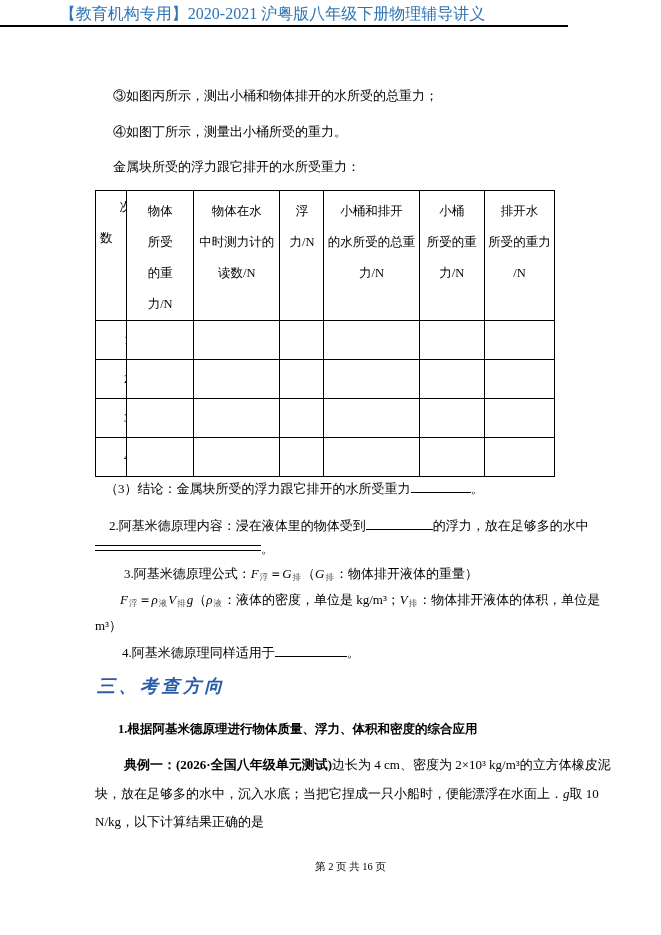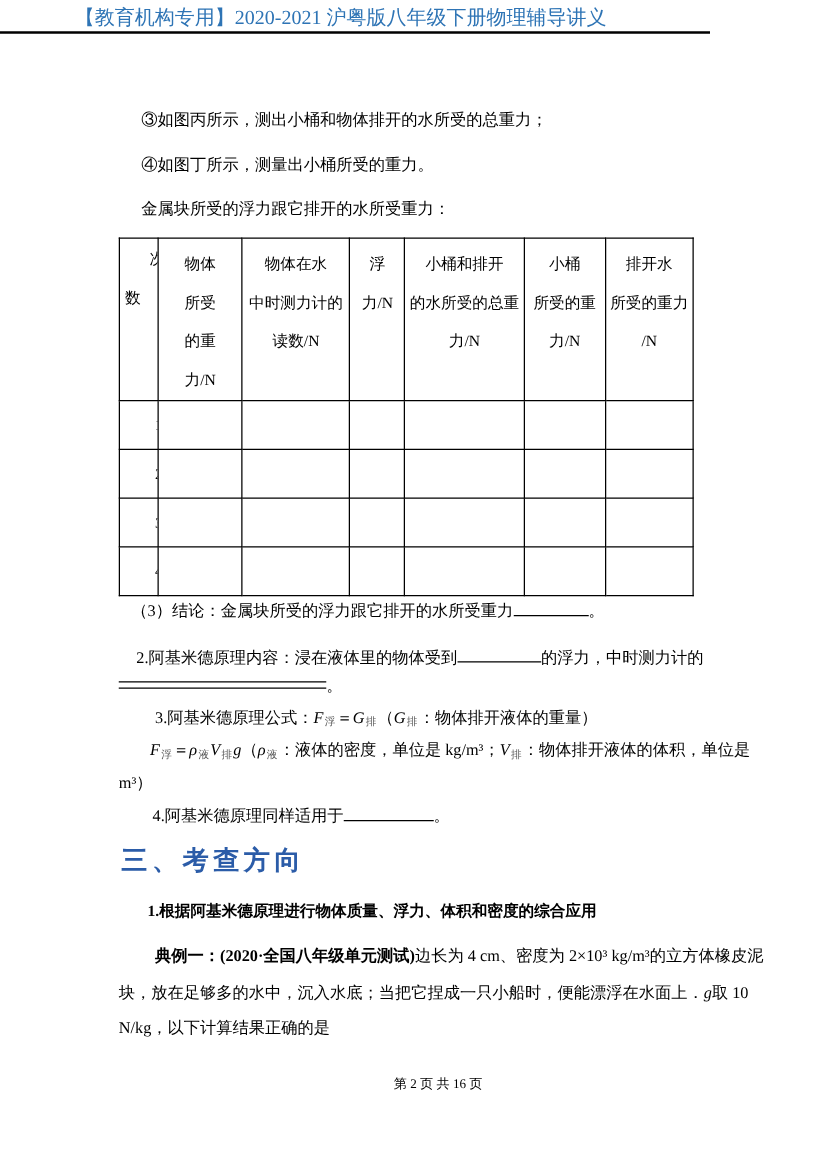--- a/index.html
+++ b/index.html
@@ -20,21 +20,21 @@
   .c1{position:relative;}
   .c1a{position:absolute;top:8px;right:-6px;font-size:12.5px;}
   .c1b{position:absolute;top:39px;left:4px;font-size:12.5px;}
   .drow td{height:38px;}
   .c1d{position:relative;}
   .rn{position:absolute;right:-4px;top:12px;font-size:12px;}
   .blank{display:inline-block;height:13px;border-bottom:1px solid #000;}
   .blank2{display:inline-block;height:4px;border-top:1px solid #000;border-bottom:1px solid #000;vertical-align:2px;}
   .it{font-style:italic;}
   .ss{font-size:8.5px;color:#555;vertical-align:-2px;margin:0 1px;}
-  .h3head{font-size:21px;font-weight:bold;color:#2B5CA8;letter-spacing:3.5px;}
+  .h3head{font-size:18px;font-weight:bold;font-style:italic;color:#2B5CA8;letter-spacing:3.5px;}
   .b{font-weight:bold;}
   .footer{left:0;top:860px;width:661px;text-align:center;font-size:10.5px;padding-left:20px;}
 </style>
 </head>
 <body>
 
 <div>
 
   <div class="abs title">【教育机构专用】2020-2021 沪粤版八年级下册物理辅导讲义</div>
   <div class="abs rule"></div>
@@ -141,21 +141,21 @@
           <td></td>
     </tr>
   </tbody>
     </table>
 
   <div class="abs t13" style="left:105px;top:479px;">
     <span>（3）结论：金属块所受的浮力跟它排开的水所受重力</span><span class="blank" style="width:60px;"></span><span>。</span>
   </div>
 
   <div class="abs t13" style="left:109px;top:516px;">
-    <span>2.阿基米德原理内容：浸在液体里的物体受到</span><span class="blank" style="width:67px;"></span><span>的浮力，中时测力计的</span>
+    <span>2.阿基米德原理内容：浸在液体里的物体受到</span><span class="blank" style="width:67px;"></span><span>的浮力，放在足够多的水中</span>
   </div>
   <div class="abs t13" style="left:95px;top:541px;">
     <span class="blank2" style="width:166px;"></span><span>。</span>
   </div>
 
   <div class="abs t13" style="left:124px;top:566px;">
     <span>3.阿基米德原理公式：</span><span class="it">F</span><span class="ss">浮</span><span>＝</span><span class="it">G</span><span class="ss">排</span><span>（</span><span class="it">G</span><span class="ss">排</span><span>：物体排开液体的重量）</span>
   </div>
 
   <div class="abs t13" style="left:120px;top:592px;">
@@ -165,21 +165,21 @@
 
   <div class="abs t13" style="left:122px;top:643px;">
     <span>4.阿基米德原理同样适用于</span><span class="blank" style="width:72px;"></span><span>。</span>
   </div>
 
   <div class="abs h3head" style="left:97px;top:674px;">三、考查方向</div>
 
   <div class="abs t13 b" style="left:118px;top:722px;font-size:12.5px;">1.根据阿基米德原理进行物体质量、浮力、体积和密度的综合应用</div>
 
   <div class="abs t13" style="left:124px;top:757px;">
-    <span class="b">典例一：(2020·全国八年级单元测试)</span><span>边长为 4 cm、密度为 2×10³ kg/m³的立方体橡皮泥</span>
+    <span class="b">典例一：(2026·全国八年级单元测试)</span><span>边长为 4 cm、密度为 2×10³ kg/m³的立方体橡皮泥</span>
   </div>
   <div class="abs t13" style="left:95px;top:786px;">
     <span>块，放在足够多的水中，沉入水底；当把它捏成一只小船时，便能漂浮在水面上．</span><span class="it">g</span><span>取 10</span>
   </div>
   <div class="abs t13" style="left:95px;top:814px;">N/kg，以下计算结果正确的是</div>
 
   <div class="abs footer">第 2 页 共 16 页</div>
 
 </div>
 

